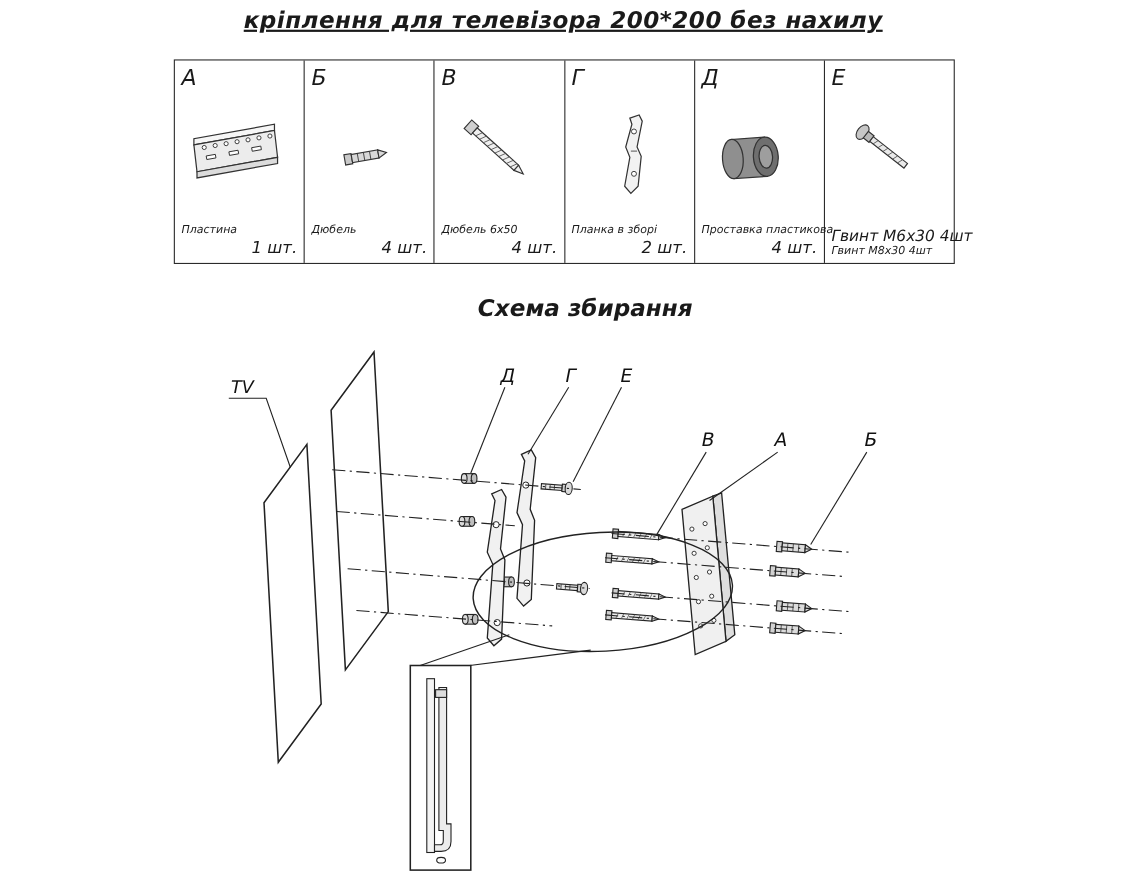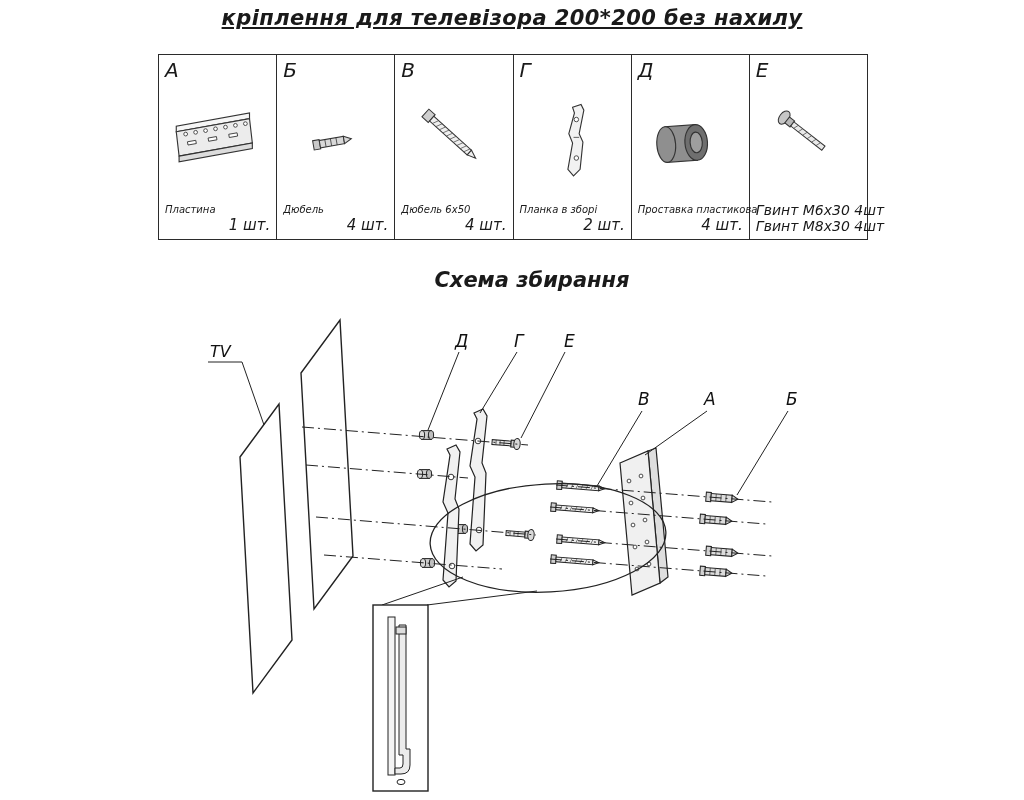--- a/index.html
+++ b/index.html
@@ -160,21 +160,21 @@
               <line x1="29" y1="-2.8" x2="27" y2="2.8"></line>
                 <line x1="35" y1="-2.8" x2="33" y2="2.8"></line>
               <line x1="41" y1="-2.8" x2="39" y2="2.8"></line>
                 <line x1="47" y1="-2.8" x2="45" y2="2.8"></line>
             </g>
           </g>
         </svg>
       </div>
       <div class="caption">
         <span class="pname" style="font-size:14px">Гвинт М6х30  4шт</span>
-        <span class="pname" style="font-size:14px">Гвинт М8х30 4шт</span>
+        <span class="pname" style="font-size:10px">Гвинт М8х30 4шт</span>
       </div>
     </div>
 
   </div>
 
   <div class="subhead">Схема збирання</div>
 
   <svg class="assembly" viewBox="0 0 1024 495">
     <defs>
       <g id="bracketShape">

